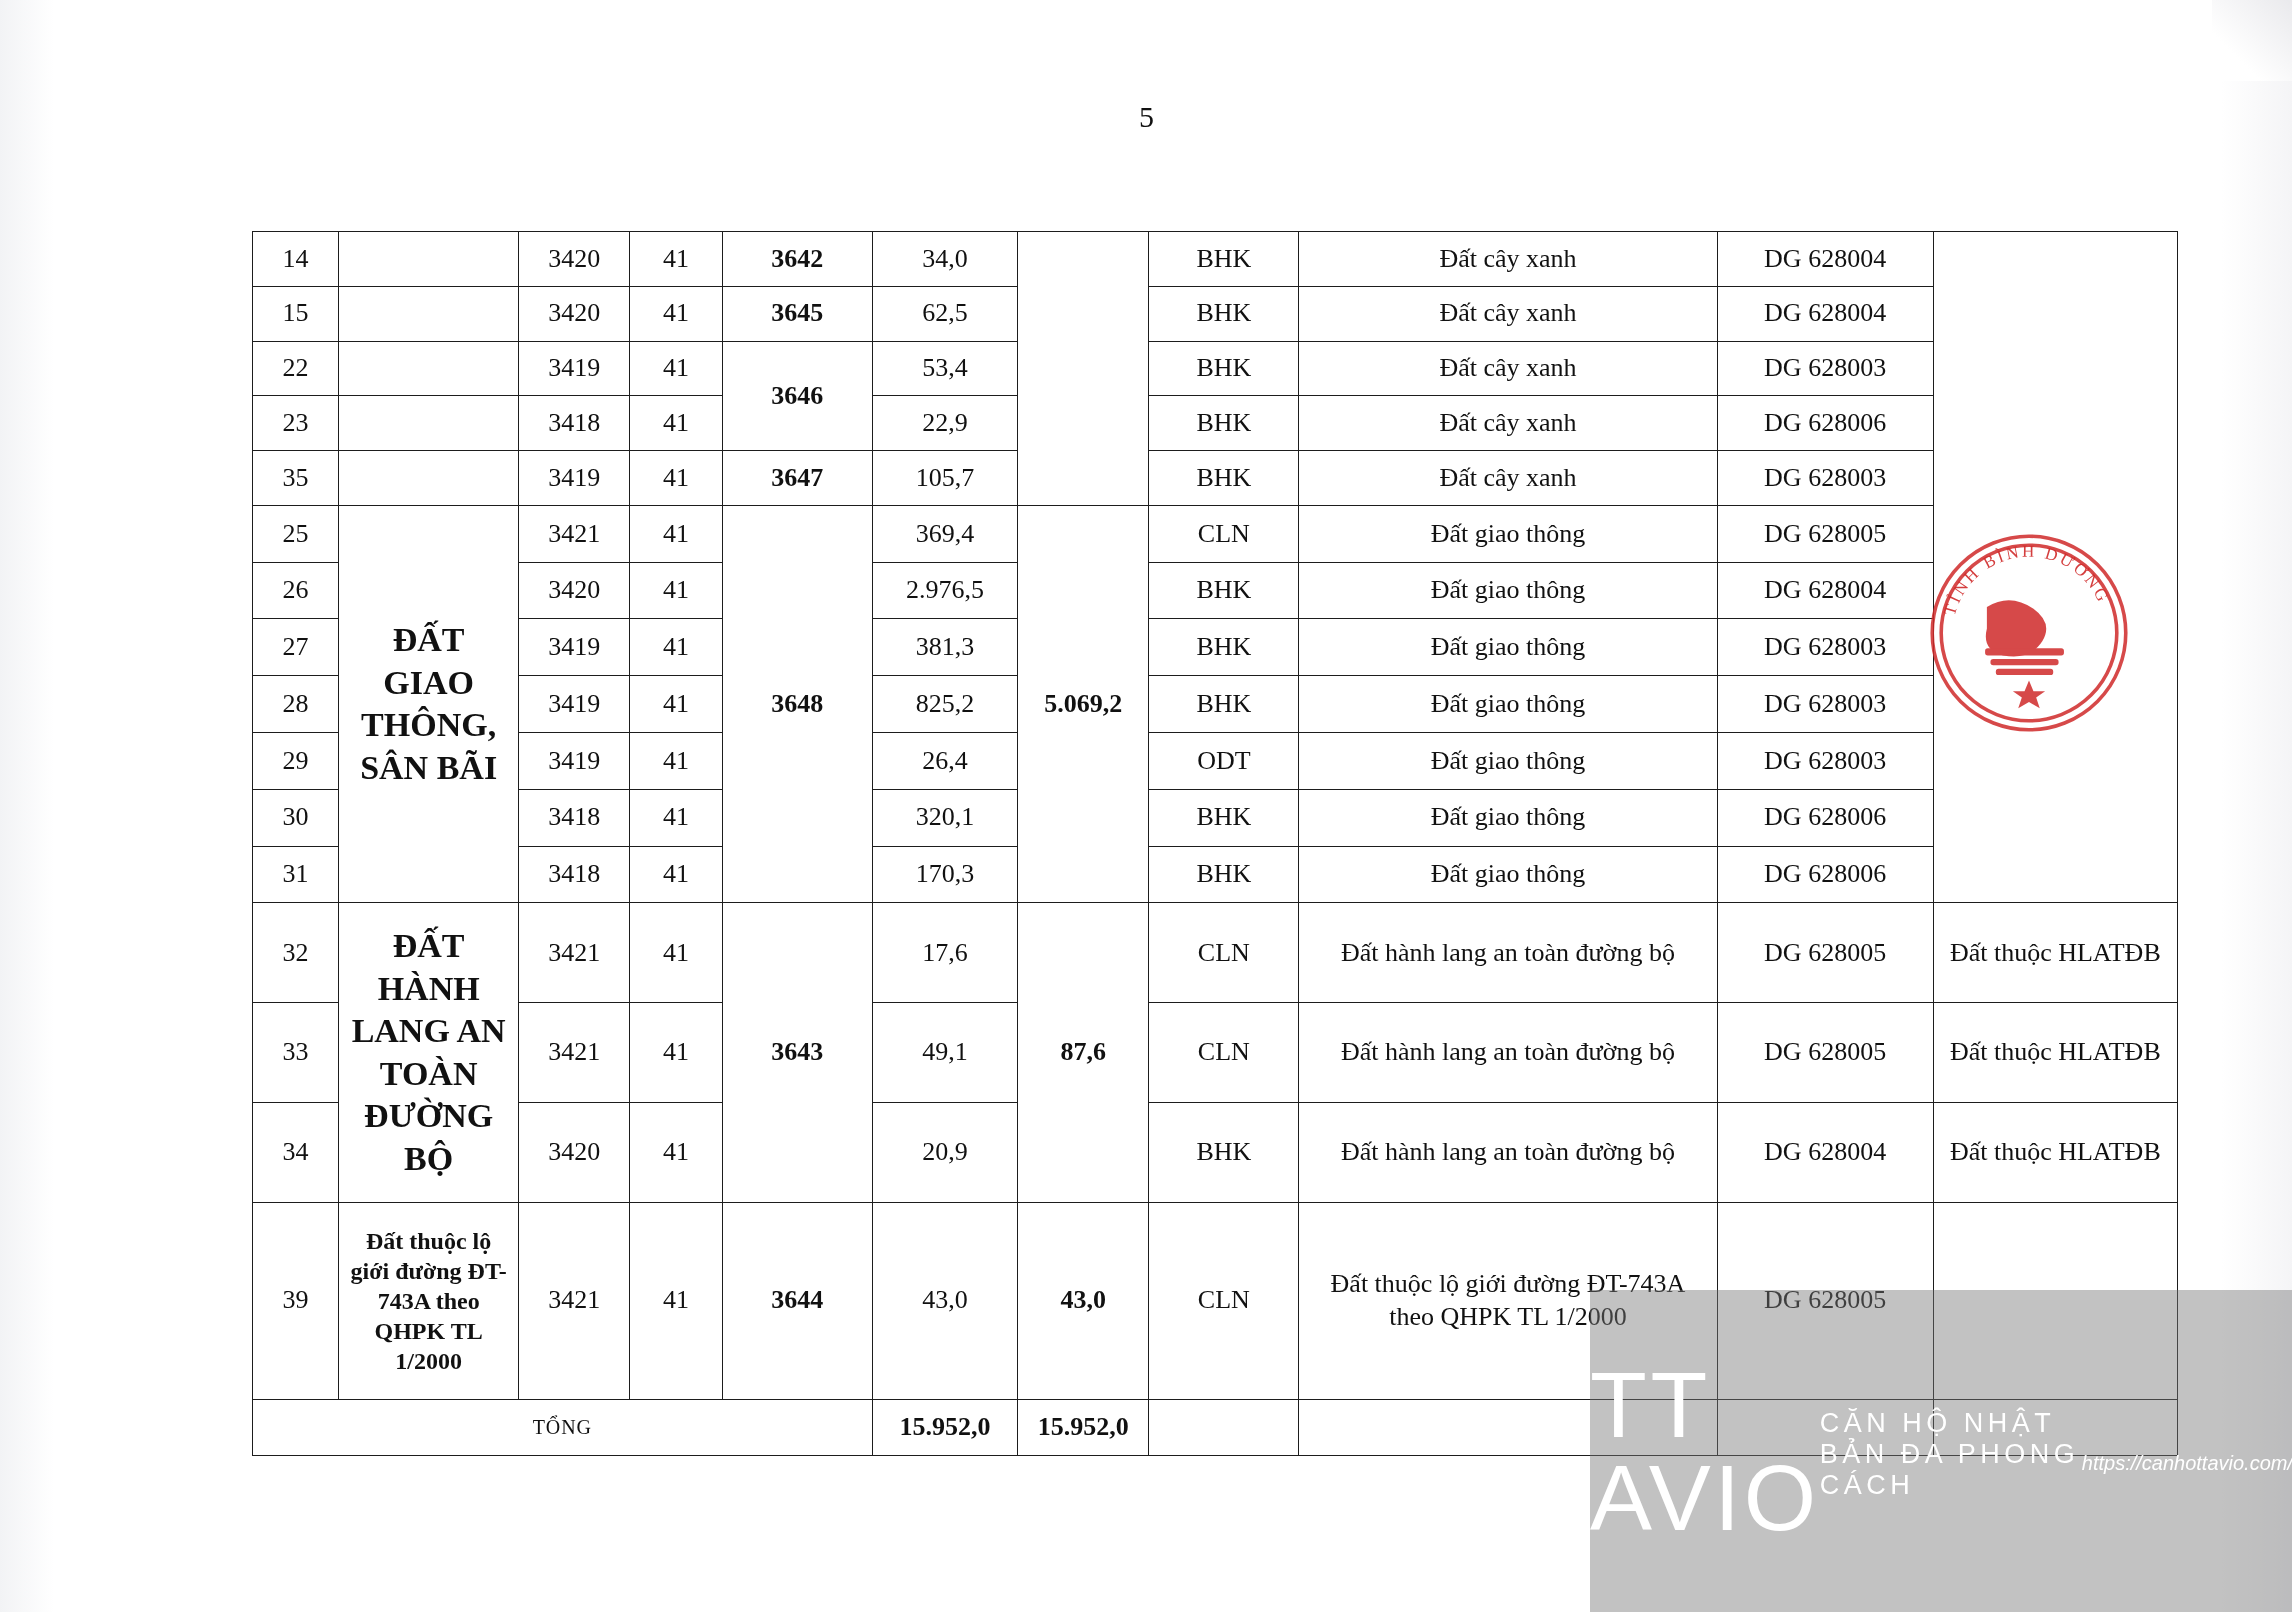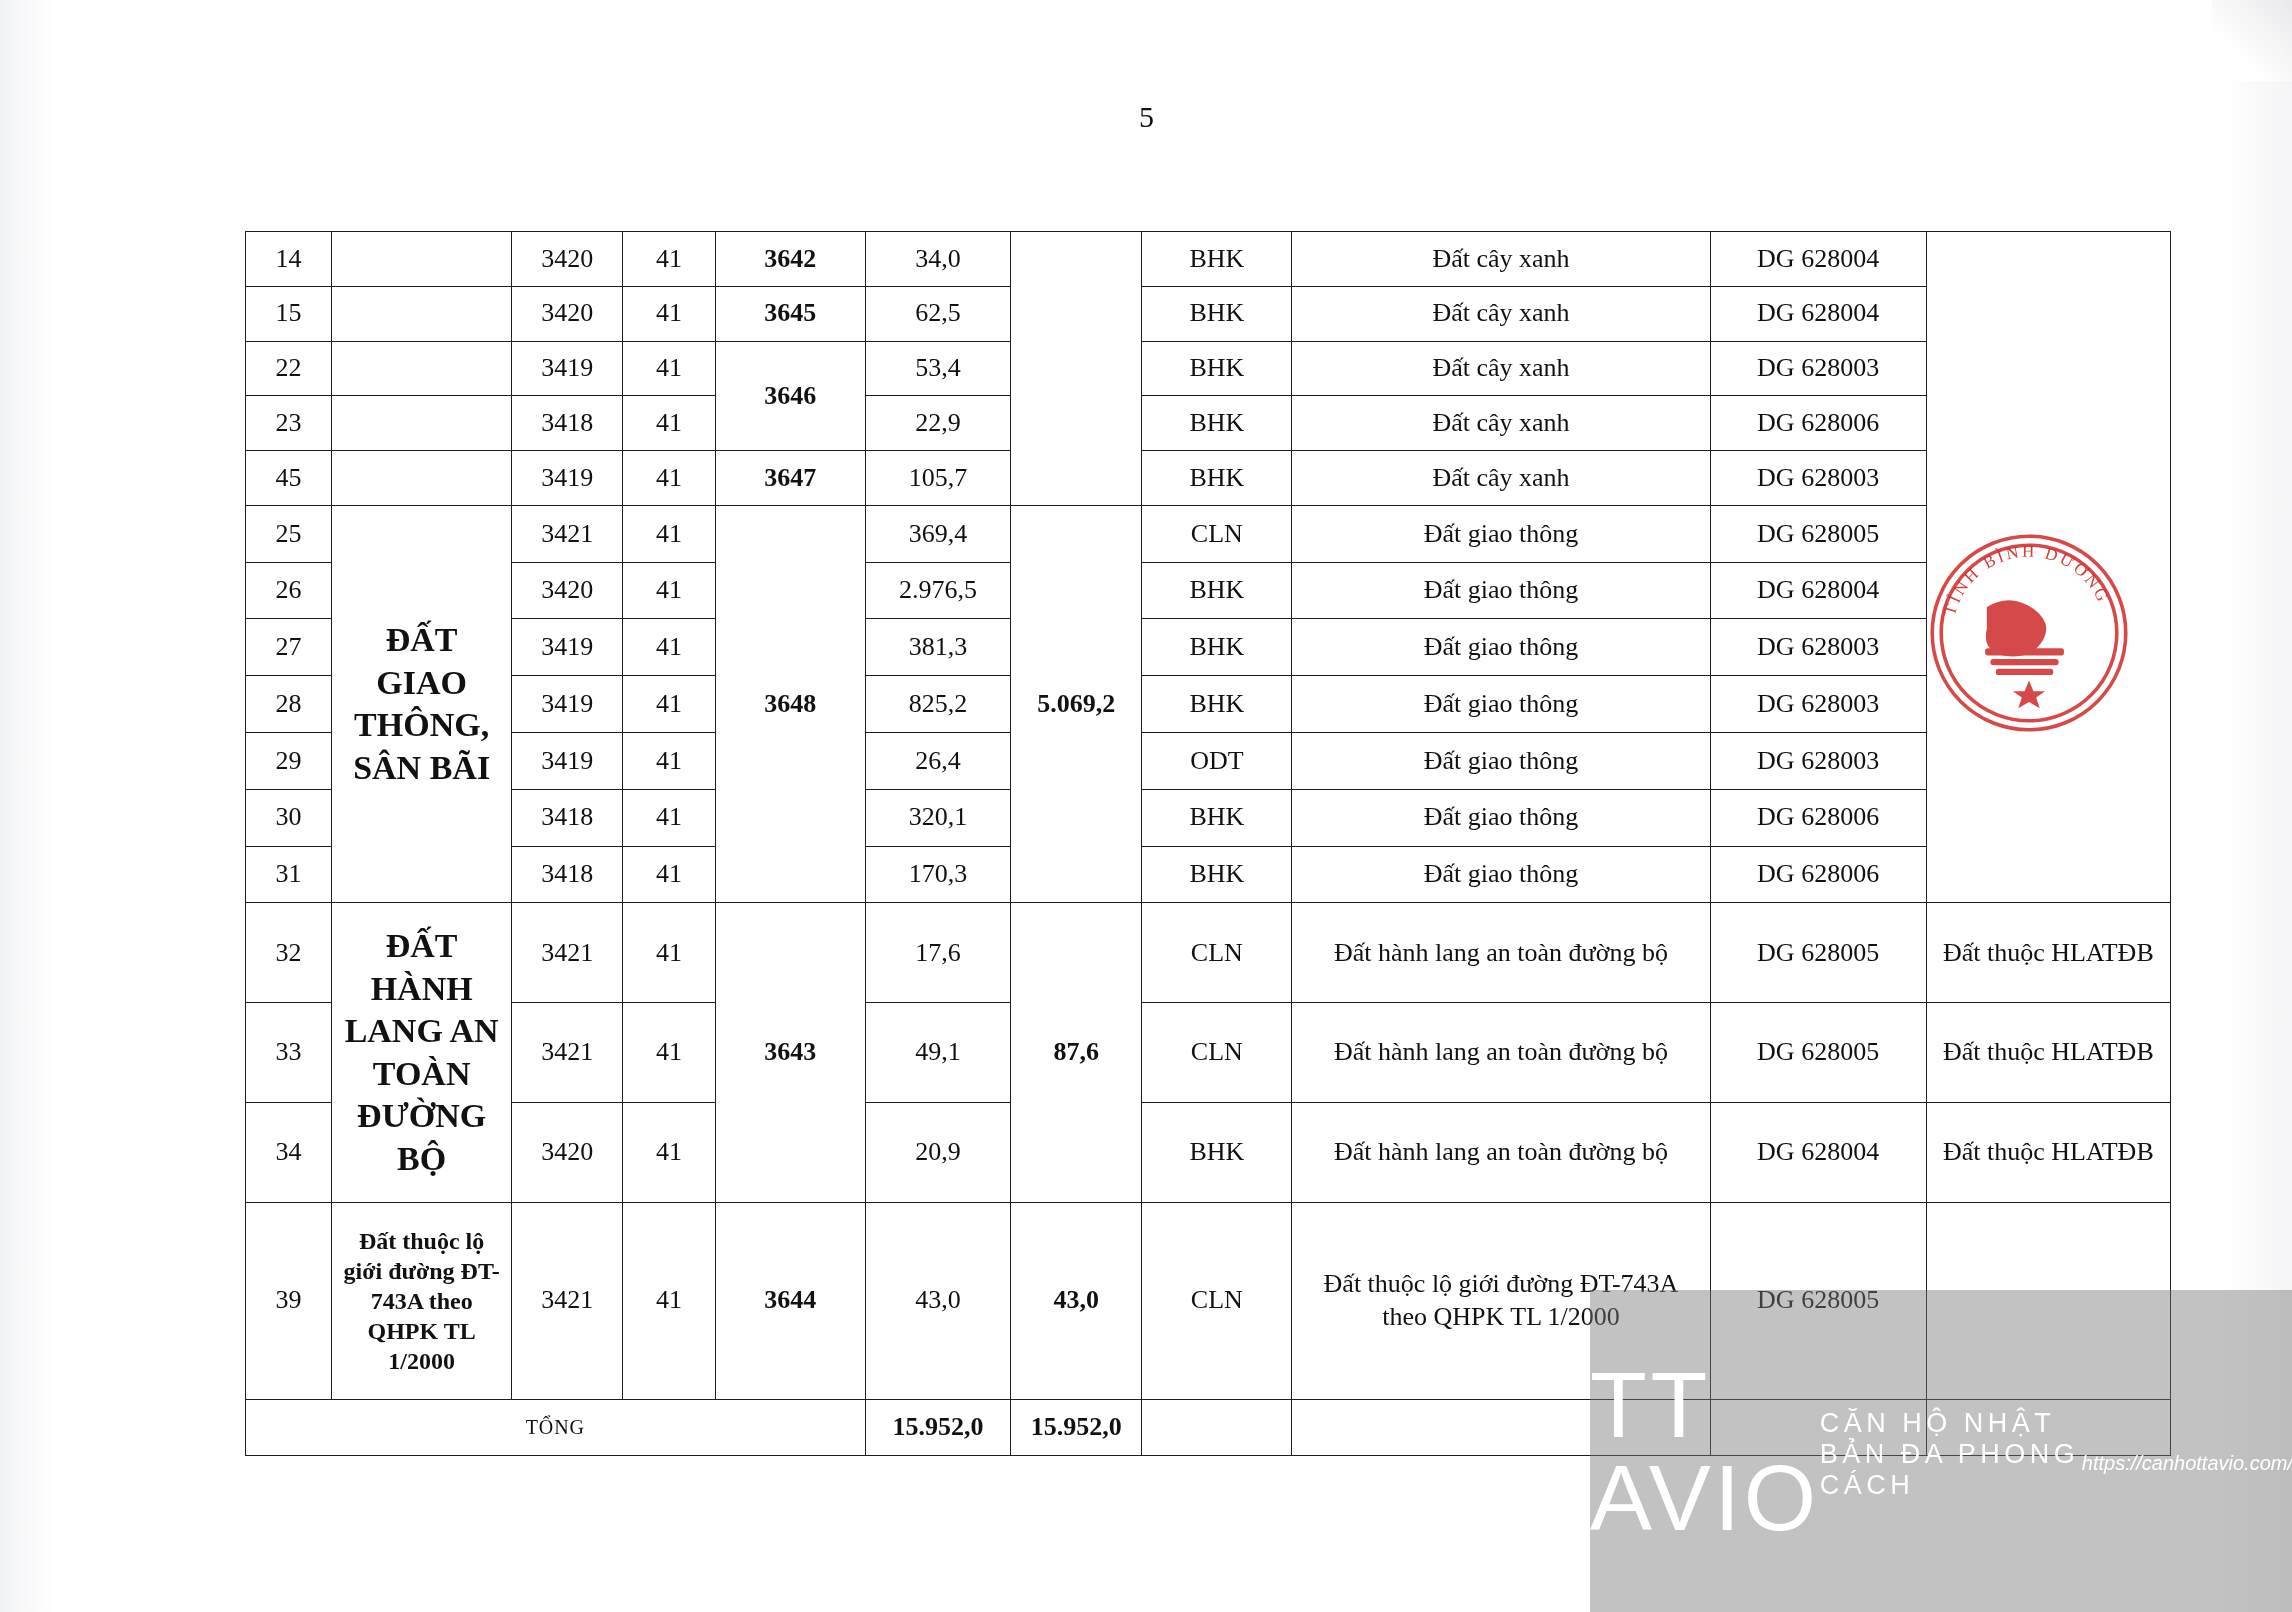--- a/index.html
+++ b/index.html
@@ -27,21 +27,21 @@
     top: 100px;
     left: 0;
     width: 2293px;
     text-align: center;
     font-size: 30px;
     font-family: "Liberation Serif", serif;
   }
   .table-wrap {
     position: absolute;
     top: 231px;
-    left: 204px;
+    left: 211px;
     width: 1880px;
     padding-left: 41px;
   }
   table.doc-table {
     border-collapse: collapse;
     width: 1926px;
     table-layout: fixed;
     font-size: 26px;
   }
   table.doc-table td {
@@ -205,21 +205,21 @@
           <td></td>
           <td>3418</td>
           <td>41</td>
           <td class="num-right">22,9</td>
           <td>BHK</td>
           <td>Đất cây xanh</td>
           <td>DG 628006</td>
         </tr>
 
         <tr class="row-h-sm">
-          <td>45</td>
+          <td>35</td>
           <td></td>
           <td>3419</td>
           <td>41</td>
           <td class="bold">3647</td>
           <td class="num-right">105,7</td>
           <td>BHK</td>
           <td>Đất cây xanh</td>
           <td>DG 628003</td>
         </tr>
 

